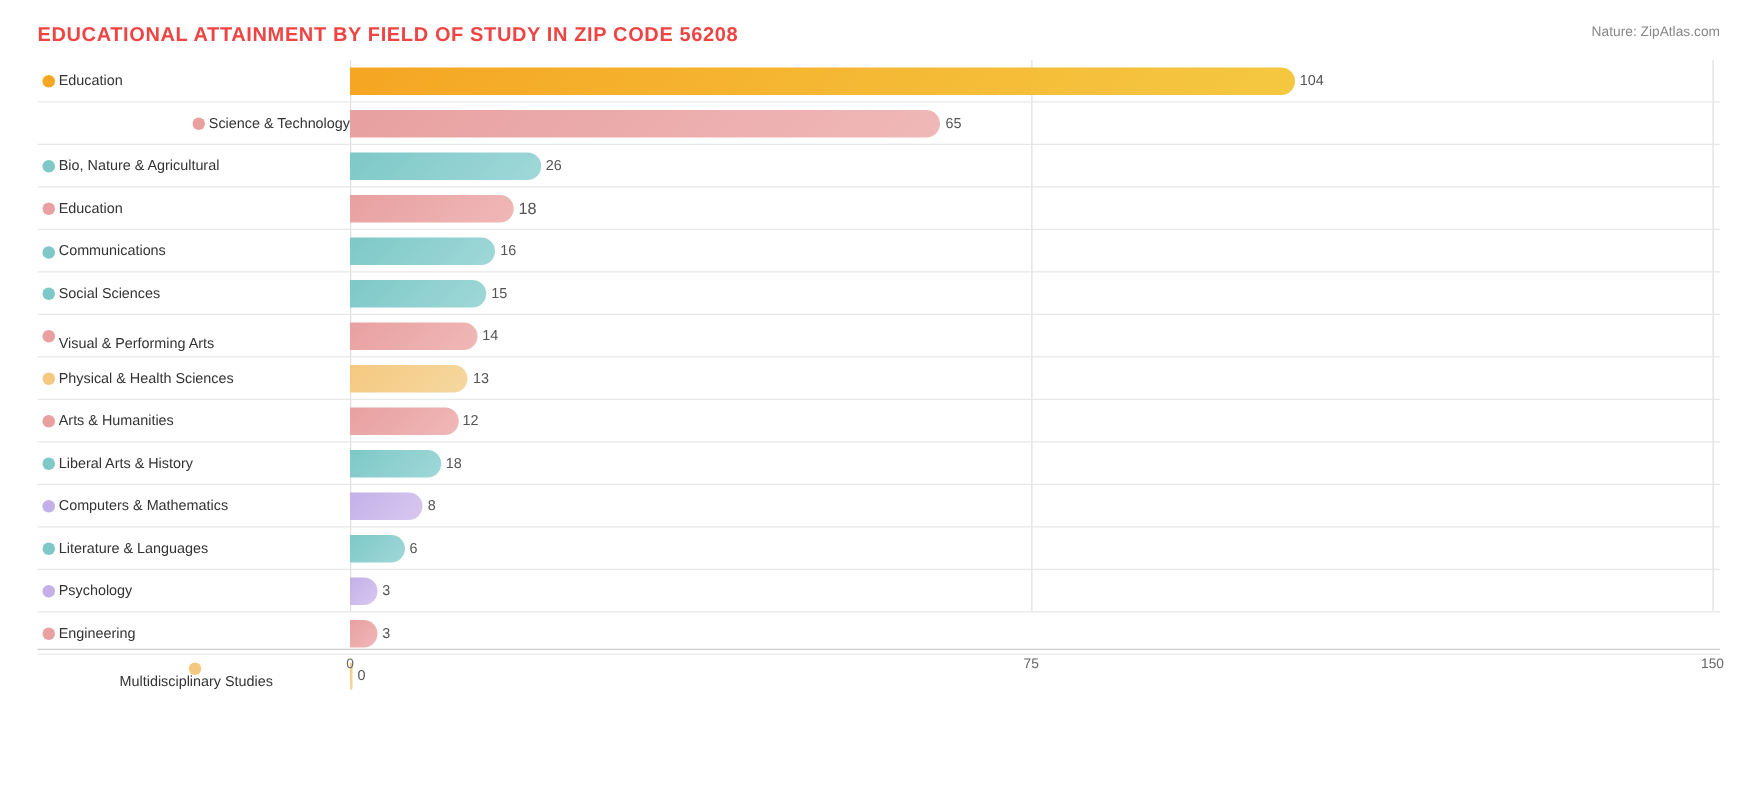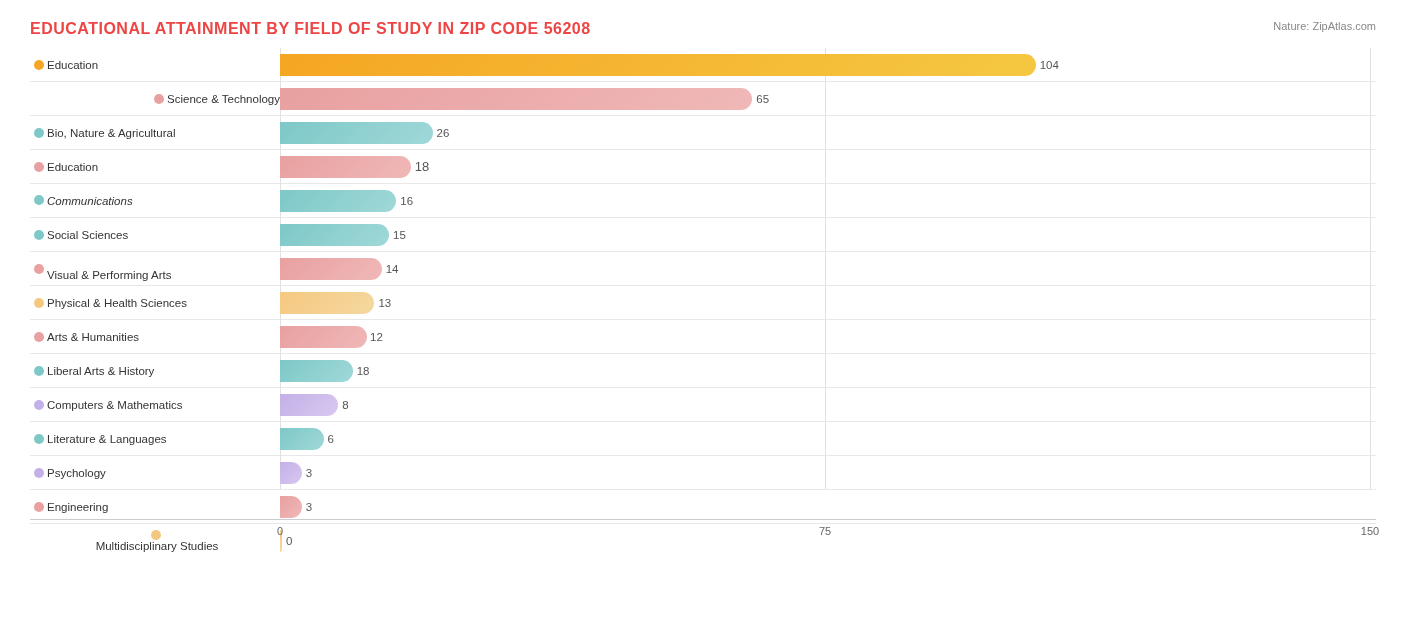--- a/index.html
+++ b/index.html
@@ -164,21 +164,21 @@
           <div style="width: 250px; display: flex; align-items: center; padding-left: 4px; flex-shrink: 0;">
             <span class="dot" style="background: rgb(232, 160, 160);"></span>
             <span style="font-size: 11.5px; color: rgb(51, 51, 51);">Education</span>
           </div>
           <div class="bar-wrapper">
             <div class="bar bar-business" style="width: 130.8px;"></div>
             <span style="position: absolute; left: 134.8px; font-size: 13px; color: rgb(85, 85, 85);">18</span>
           </div>
         </div>
         <div class="bar-row">
-          <div style="width: 250px; display: flex; align-items: flex-start; padding-left: 4px; flex-shrink: 0; font-style: italic;">
+          <div style="width: 250px; display: flex; align-items: flex-end; padding-left: 4px; flex-shrink: 0;">
             <span class="dot" style="background: rgb(126, 200, 200);"></span>
             <span style="font-size: 11.5px; color: rgb(51, 51, 51);">Communications</span>
           </div>
           <div class="bar-wrapper">
             <div class="bar bar-communications" style="width: 116.267px;"></div>
             <span style="position: absolute; left: 120.267px; font-size: 11.5px; color: rgb(85, 85, 85);">16</span>
           </div>
         </div>
         <div class="bar-row">
           <div style="width: 250px; display: flex; align-items: center; padding-left: 4px; flex-shrink: 0;">

